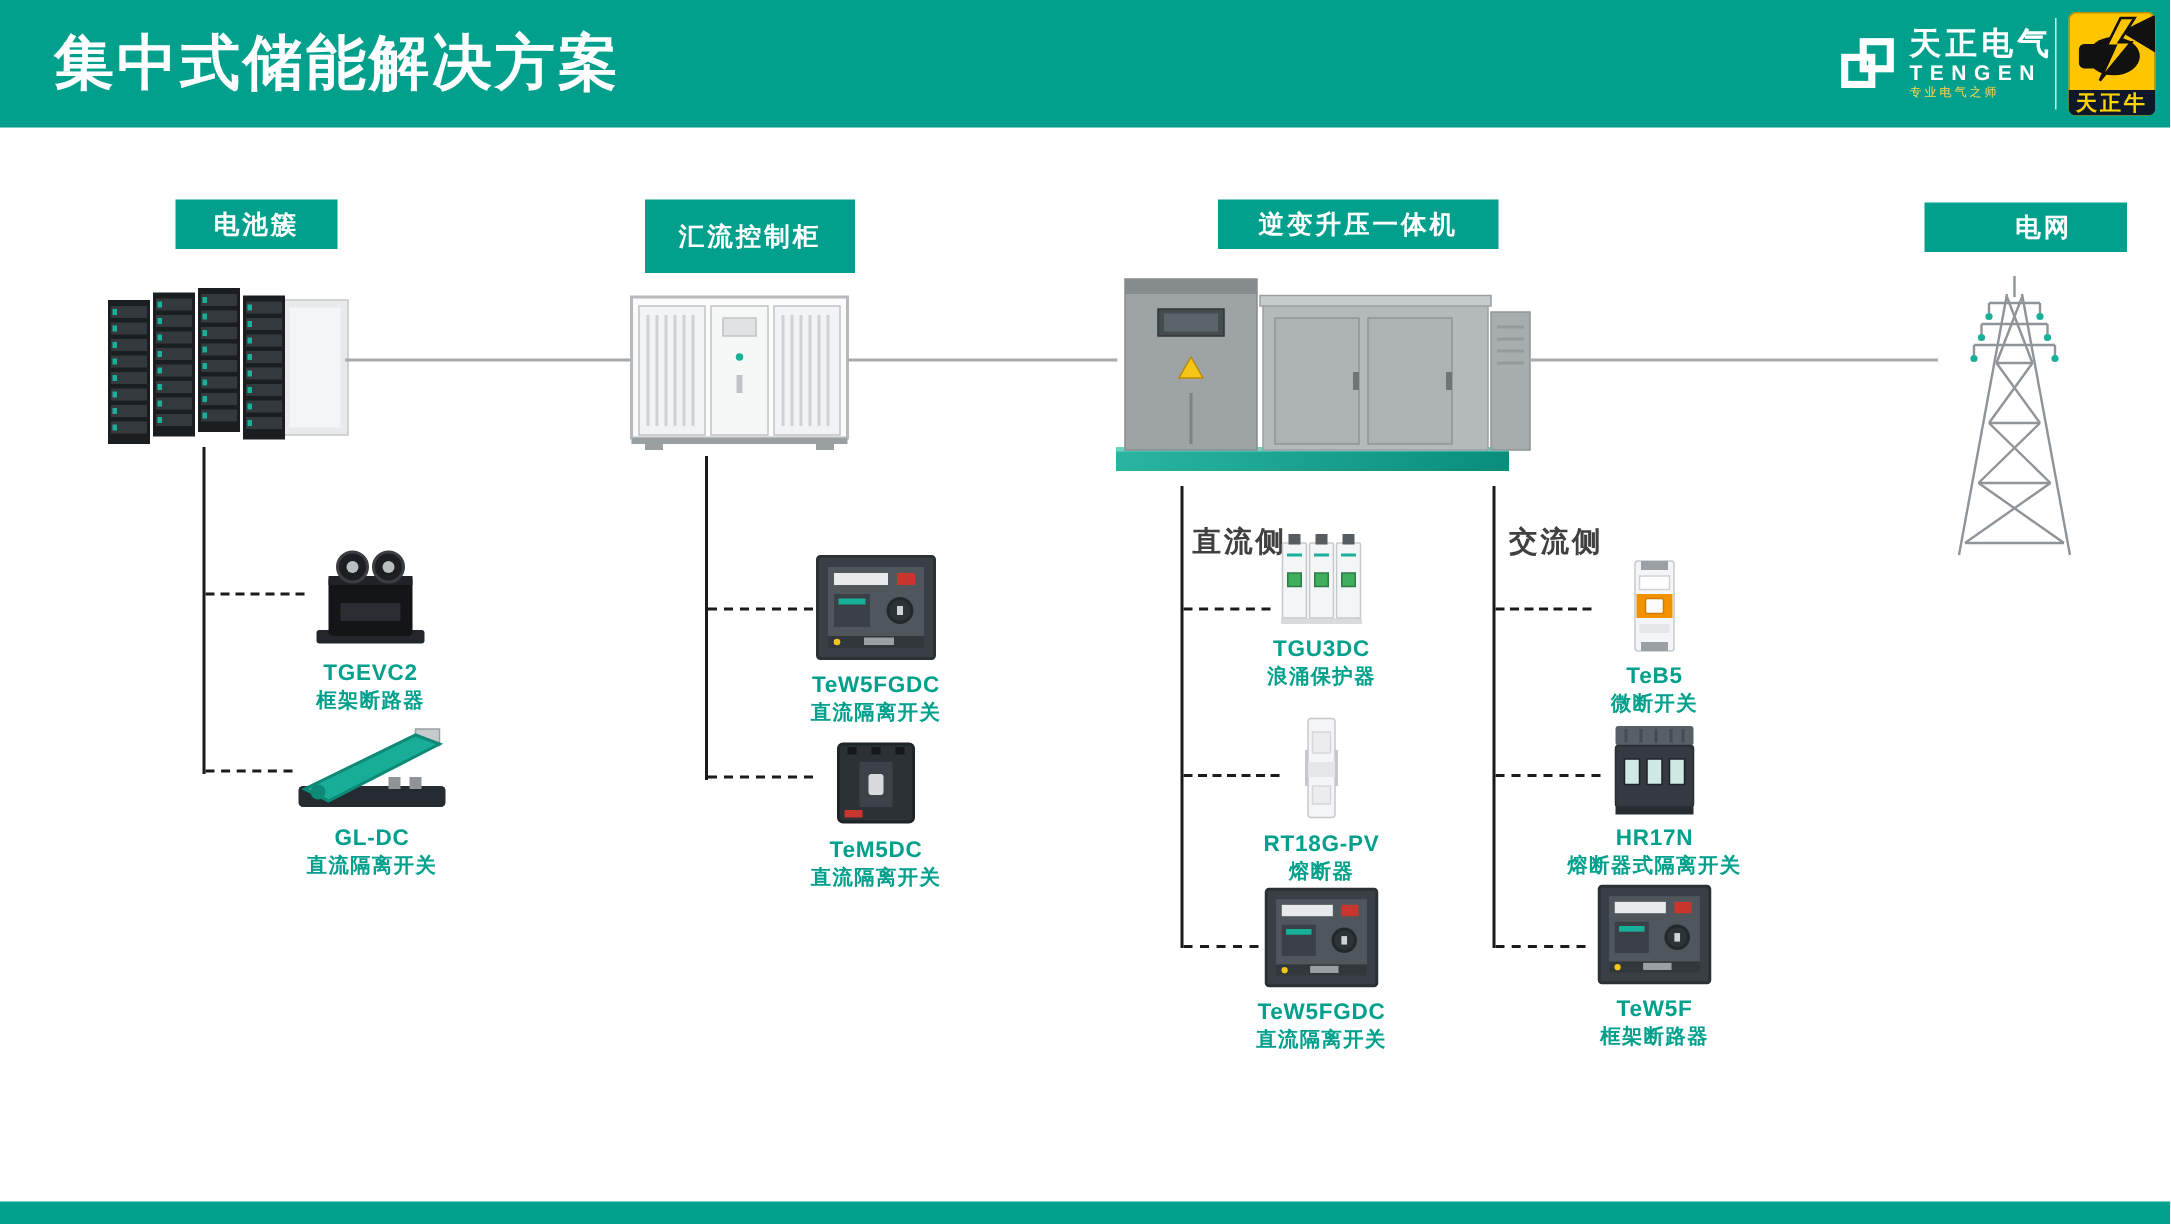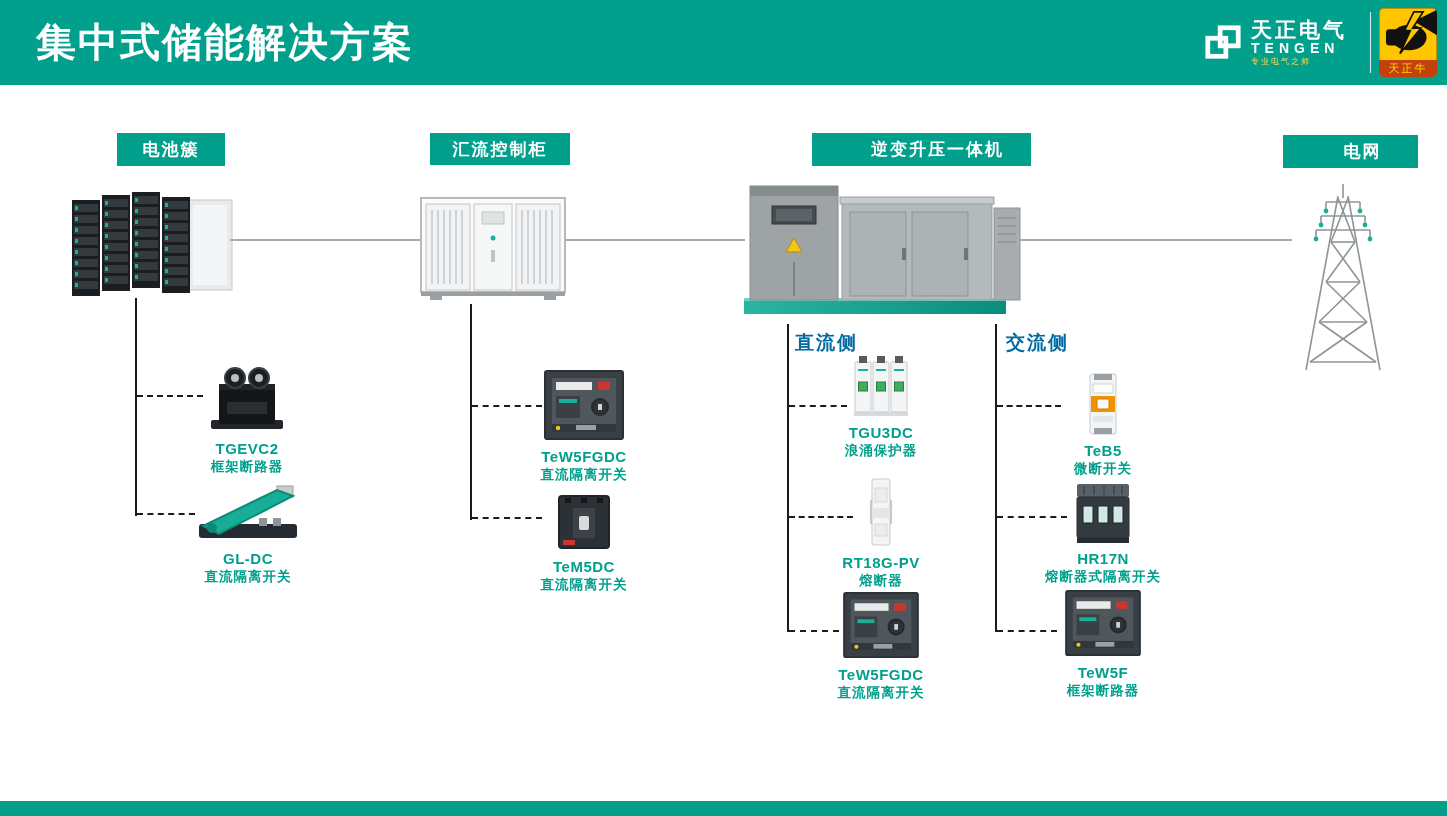--- a/index.html
+++ b/index.html
@@ -2,45 +2,45 @@
 <html><head>
 <meta charset="utf-8">
 <style>
   html,body{margin:0;padding:0;background:#ffffff;font-family:"Liberation Sans","DejaVu Sans",sans-serif;}
   .slide{position:relative;width:1447px;height:816px;background:#ffffff;overflow:hidden;}
 
   
   .header{position:absolute;top:0;left:0;width:100%;height:85px;background:#00A08D;}
   .title{position:absolute;left:36px;top:0;height:109px;line-height:85px;color:#ffffff;
          font-size:40px;font-weight:800;letter-spacing:2px;white-space:nowrap;}
-  .brand{position:absolute;right:100px;top:0;height:85px;display:flex;align-items:center;gap:9px;color:#fff;}
+  .brand{position:absolute;right:78px;top:0;height:85px;display:flex;align-items:center;gap:9px;color:#fff;}
   .brand-text{display:flex;flex-direction:column;line-height:1.1;}
   .brand-cn{font-size:21px;font-weight:800;letter-spacing:3px;}
   .brand-en{font-size:14px;font-weight:700;letter-spacing:5px;}
   .brand-tag{font-size:8px;color:#ffd84d;letter-spacing:2px;margin-top:2px;}
   .brand-divider{position:absolute;right:76px;top:12px;width:1px;height:61px;background:rgba(255,255,255,.85);}
   .badge{position:absolute;right:10px;top:8px;width:58px;height:69px;background:#FFC600;border-radius:5px;
          overflow:hidden;display:flex;flex-direction:column;box-shadow:0 0 0 1px rgba(0,0,0,.25) inset;}
   .badge svg{flex:1;}
-  .badge-label{height:17px;background:#c2410c;color:#FFD400;font-size:11px;font-weight:400;
+  .badge-label{height:17px;background:#0f172a;color:#FFD400;font-size:14px;font-weight:700;
                text-align:center;line-height:17px;letter-spacing:2px;}
 
   
   .footer-bar{position:absolute;left:0;bottom:0;width:100%;height:15px;background:#00A08D;}
 
   
   .stage-label{position:absolute;background:#00A08D;color:#ffffff;font-size:17px;font-weight:800;
                display:flex;align-items:center;justify-content:center;letter-spacing:2px;}
 
   
   .line-h{position:absolute;height:2px;background:#a7abae;}
   .line-v{position:absolute;width:2px;background:#1b1b1b;}
   .line-dash{position:absolute;height:0;border-top:2px dashed #1b1b1b;}
 
-  .branch-label{position:absolute;color:#0369a1;font-size:19px;font-weight:800;letter-spacing:2px;}
+  .branch-label{position:absolute;color:#404040;font-size:19px;font-weight:800;letter-spacing:2px;margin-top:18px;}
 
   
   .equip{position:absolute;}
 
   
   .product{position:absolute;display:flex;flex-direction:column;align-items:center;text-align:center;}
   .p-img{display:block;}
   .p-name{margin-top:6px;color:#00A08D;font-size:15px;font-weight:700;letter-spacing:.5px;white-space:nowrap;}
   .p-desc{margin-top:1px;color:#00A08D;font-size:13.5px;font-weight:700;letter-spacing:1px;white-space:nowrap;}
 
@@ -90,22 +90,22 @@
         <polygon points="50,0 30,10 50,22" fill="#111111"></polygon>
         <ellipse cx="26" cy="24" rx="15" ry="11" fill="#111111"></ellipse>
         <rect x="6" y="17" width="11" height="14" rx="3" fill="#111111"></rect>
         <polygon points="30,2 22,18 27,18 18,38 36,16 29,16 38,2" fill="#FFC600" stroke="#111111" stroke-width="1.5"></polygon>
       </svg>
       <div class="badge-label">天正牛</div>
     </div>
   </div>
 
   <div class="stage-label" style="left:117px;top:133px;width:108px;height:33px;">电池簇</div>
-  <div class="stage-label" style="left:430px;top:133px;width:140px;height:32px;">汇流控制柜</div>
-  <div class="stage-label" style="left:812px;top:133px;width:187px;height:33px;padding-left:32px;">逆变升压一体机</div>
+  <div class="stage-label" style="left:430px;top:133px;width:140px;height:49px;">汇流控制柜</div>
+  <div class="stage-label" style="left:812px;top:133px;width:187px;height:33px;">逆变升压一体机</div>
   <div class="stage-label" style="left:1283px;top:135px;width:111px;height:33px;padding-left:24px;">电网</div>
 
   <svg class="equip" style="left:70px;top:188px;" width="165" height="112" viewBox="0 0 165 112">
     <defs>
       <g id="rack">
         <rect x="0" y="0" width="28" height="96" fill="#1b1e20"></rect>
         <rect x="2" y="4" width="24" height="8" fill="#34393d"></rect>
           <rect x="3" y="6" width="3" height="4" fill="#19b099"></rect>
         <rect x="2" y="15" width="24" height="8" fill="#34393d"></rect>
           <rect x="3" y="17" width="3" height="4" fill="#19b099"></rect>

